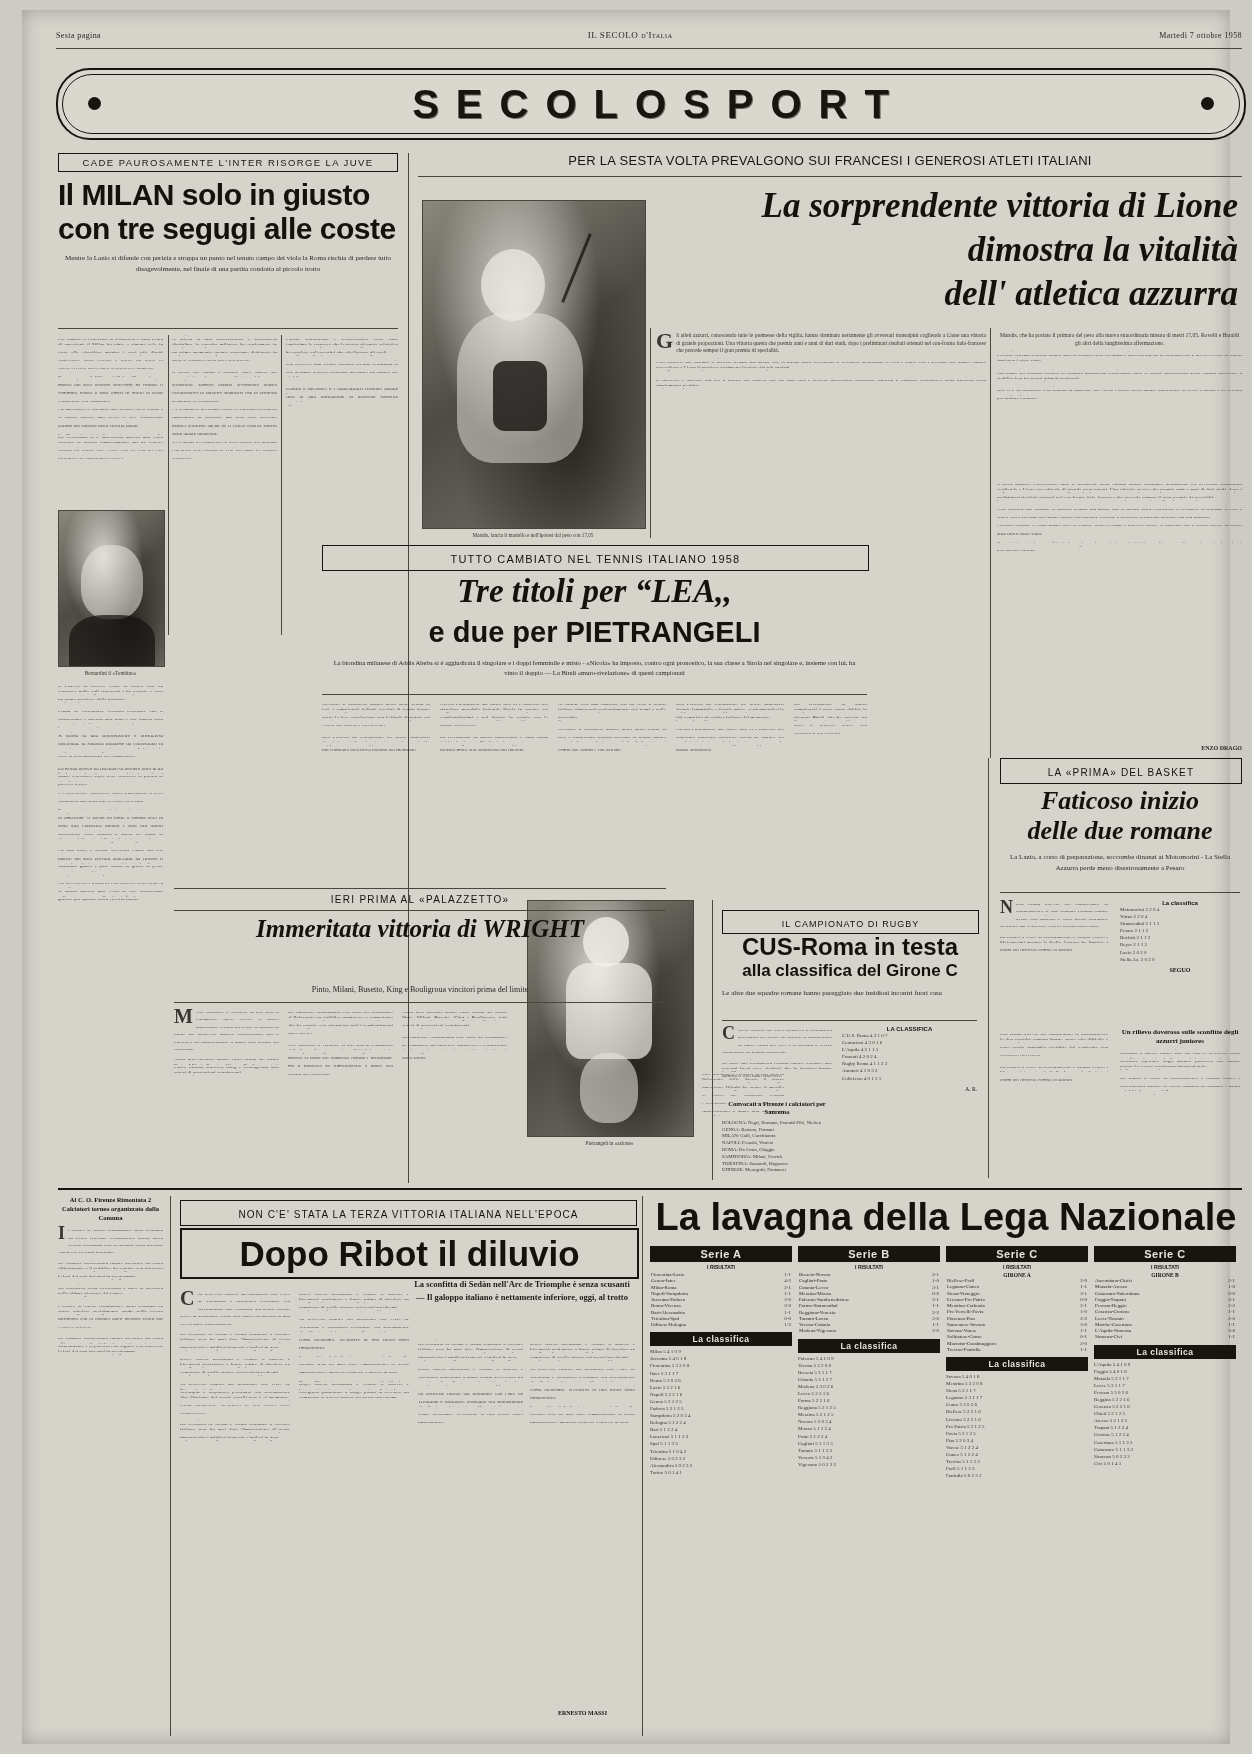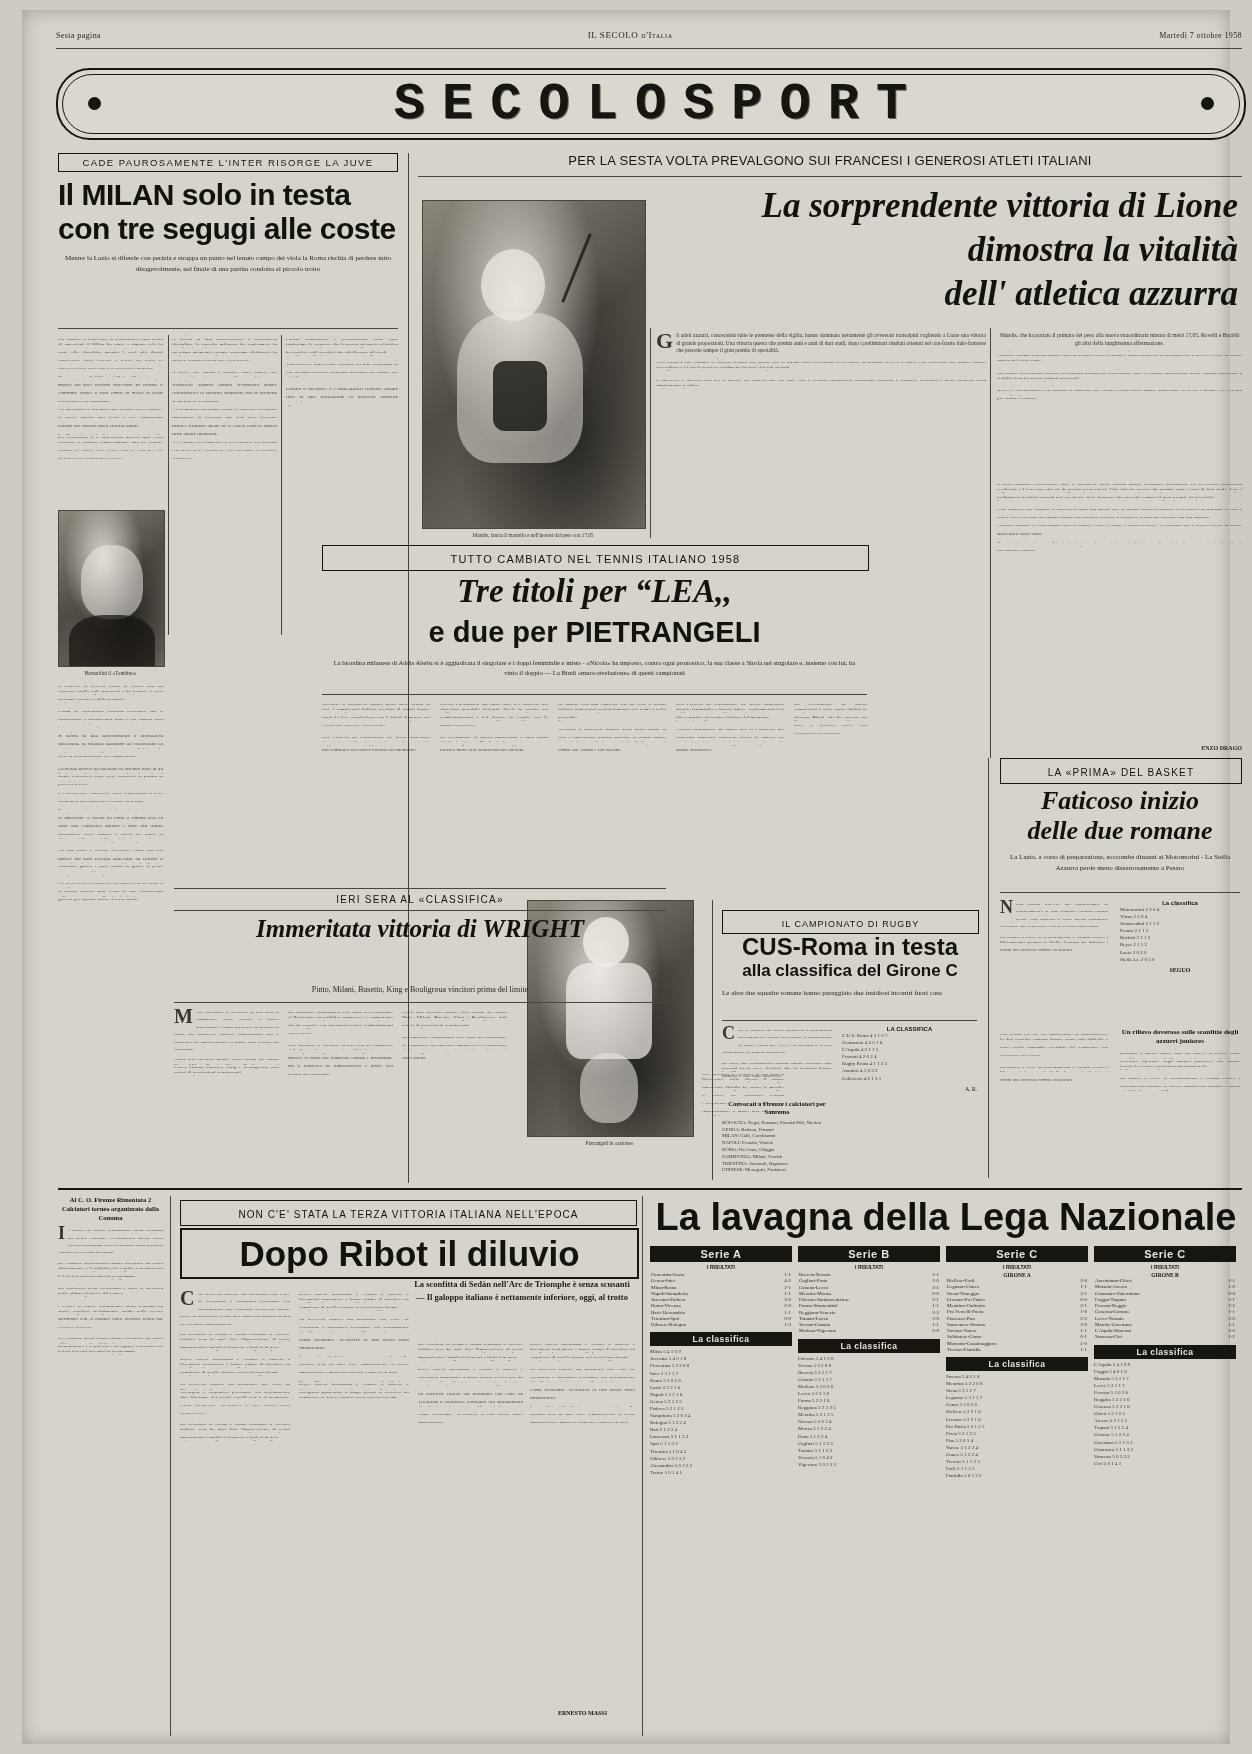--- a/index.html
+++ b/index.html
@@ -31,21 +31,21 @@
   .toprow .mid{font-variant:small-caps;font-size:9px;letter-spacing:.6px;}
   .rule{position:absolute;left:34px;top:38px;width:1186px;height:1px;background:#4a463e;}
 
   
   .masthead{position:absolute;left:34px;top:58px;width:1186px;height:68px;border:2px solid #17150f;border-radius:34px;background:#d9d7ce;
     display:flex;align-items:center;justify-content:center;overflow:hidden;}
   .masthead .inner{border:1px solid #17150f;border-radius:30px;position:absolute;left:4px;top:4px;right:4px;bottom:4px;}
   .masthead .dot{width:13px;height:13px;border-radius:50%;background:#17150f;position:absolute;top:27px;}
   .masthead .dot.l{left:30px;}
   .masthead .dot.r{right:30px;}
-  .masthead .word{position:relative;font-family:Liberation Mono, monospace;font-weight:bold;font-size:52px;letter-spacing:17px;
+  .masthead .word{position:relative;font-family:Liberation Sans, sans-serif;font-weight:bold;font-size:40px;letter-spacing:17px;
      color:#17150f;text-shadow:1px 1px 0 #6a665c;padding-left:16px;}
 
   
   .kicker{border:1px solid #17150f;text-align:center;font-family:"Liberation Sans", sans-serif;font-size:9.5px;letter-spacing:1.4px;padding:3px 2px;color:#1a1813;}
   .hl-black{font-family:"Liberation Sans", sans-serif;font-weight:bold;color:#14120d;line-height:1.0;}
   .hl-serif{font-family:"Liberation Serif", serif;font-weight:bold;color:#14120d;line-height:1.02;font-style:italic;}
   .vline{position:absolute;background:#4a463e;width:1px;}
   .hline{position:absolute;background:#4a463e;height:1px;}
 
   .photo{background:#6d6a62;position:relative;overflow:hidden;border:1px solid #4a463e;}
@@ -79,21 +79,21 @@
 
   <div class="masthead">
     <div class="inner"></div>
     <div class="dot l"></div>
     <div class="dot r"></div>
     <div class="word">SECOLOSPORT</div>
   </div>
 
   <div style="position:absolute;left:36px;top:143px;width:340px;">
     <div class="kicker">CADE PAUROSAMENTE L'INTER RISORGE LA JUVE</div>
-    <div class="hl-black" style="font-size:30px;margin-top:8px;letter-spacing:-0.5px;">Il MILAN solo in testa</div>
+    <div class="hl-black" style="font-size:30px;margin-top:8px;letter-spacing:-0.5px;">Il MILAN solo in giusto</div>
     <div class="hl-black" style="font-size:30px;margin-top:4px;letter-spacing:-0.5px;">con tre segugi alle coste</div>
     <div style="font-size:7px;line-height:1.5;text-align:center;margin-top:9px;color:#2a2722;">Mentre la Lazio si difende con perizia e strappa un punto nel tenuto campo dei viola la Roma rischia di perdere tutto disagevolmente, nel finale di una partita condotta al piccolo trotto</div>
   </div>
 
   <div class="hline" style="left:36px;top:318px;width:340px;"></div>
 
   <div style="position:absolute;left:36px;top:325px;width:105px;height:290px;" class="tiny smear">
     <p>Per quanto ci concerne, la domenica è stata avara di emozioni: il Milan ha vinto e rimane solo in testa alla classifica mentre i suoi più diretti inseguitori sono rimasti a quota tre punti di distacco dalla vetta della graduatoria generale.</p>
     <p>Da una parte il Milan, dall'altra l'Inter che per merito dei suoi giovani attaccanti ha ripreso il cammino giusto e pare ormai in grado di poter competere con chiunque.</p>
     <p>Da una parte la Juventus che risorge dalle ceneri e si affida ancora una volta al suo centravanti gallese per sperare nella vittoria finale.</p>
@@ -203,21 +203,21 @@
 
   <div class="photo" style="position:absolute;left:505px;top:890px;width:165px;height:235px;">
     <div class="g"></div>
     <div class="fig" style="left:55px;top:16px;width:46px;height:50px;background:rgba(240,238,231,0.8);border-radius:50%;"></div>
     <div class="fig" style="left:38px;top:62px;width:86px;height:96px;background:rgba(242,240,234,0.7);border-radius:26% 26% 18% 18%;"></div>
     <div class="fig" style="left:52px;top:152px;width:58px;height:70px;background:rgba(235,233,226,0.55);"></div>
   </div>
   <div class="cap" style="position:absolute;left:505px;top:1128px;width:165px;">Pietrangeli in «azione»</div>
 
   <div class="hline" style="left:152px;top:878px;width:492px;"></div>
-  <div style="position:absolute;left:152px;top:884px;width:492px;text-align:center;font-family:'Liberation Sans',sans-serif;font-size:10px;letter-spacing:1.3px;">IERI SERA AL «CLASSIFICA»</div>
+  <div style="position:absolute;left:152px;top:884px;width:492px;text-align:center;font-family:'Liberation Sans',sans-serif;font-size:10px;letter-spacing:1.3px;">IERI PRIMA AL «PALAZZETTO»</div>
   <div class="hline" style="left:152px;top:900px;width:492px;"></div>
   <div class="hl-serif" style="position:absolute;left:152px;top:906px;width:492px;text-align:center;font-size:25px;">Immeritata vittoria di WRIGHT</div>
   <div style="position:absolute;left:152px;top:975px;width:492px;text-align:center;font-size:8px;color:#2a2722;">Pinto, Milani, Busetto, King e Bouligroua vincitori prima del limite</div>
   <div class="hline" style="left:152px;top:992px;width:492px;"></div>
 
   <div style="position:absolute;left:152px;top:998px;width:105px;height:155px;" class="tiny">
     <p><span style="float:left;font-size:20px;line-height:16px;font-weight:bold;padding-right:3px;">M</span><span class="smear">olto discusso il verdetto di ieri sera al Palazzetto dello Sport: il negro americano Wright ha avuto la meglio ai punti sul generoso danese Christensen, ma il pubblico ha rumoreggiato a lungo alla lettura dei cartellini.</span></p>
     <p class="smear">Negli altri incontri hanno vinto prima del limite Pinto, Milani, Busetto, King e Bouligroua, tutti autori di prestazioni convincenti.</p>
   </div>
   <div style="position:absolute;left:266px;top:998px;width:105px;height:155px;" class="tiny smear">

